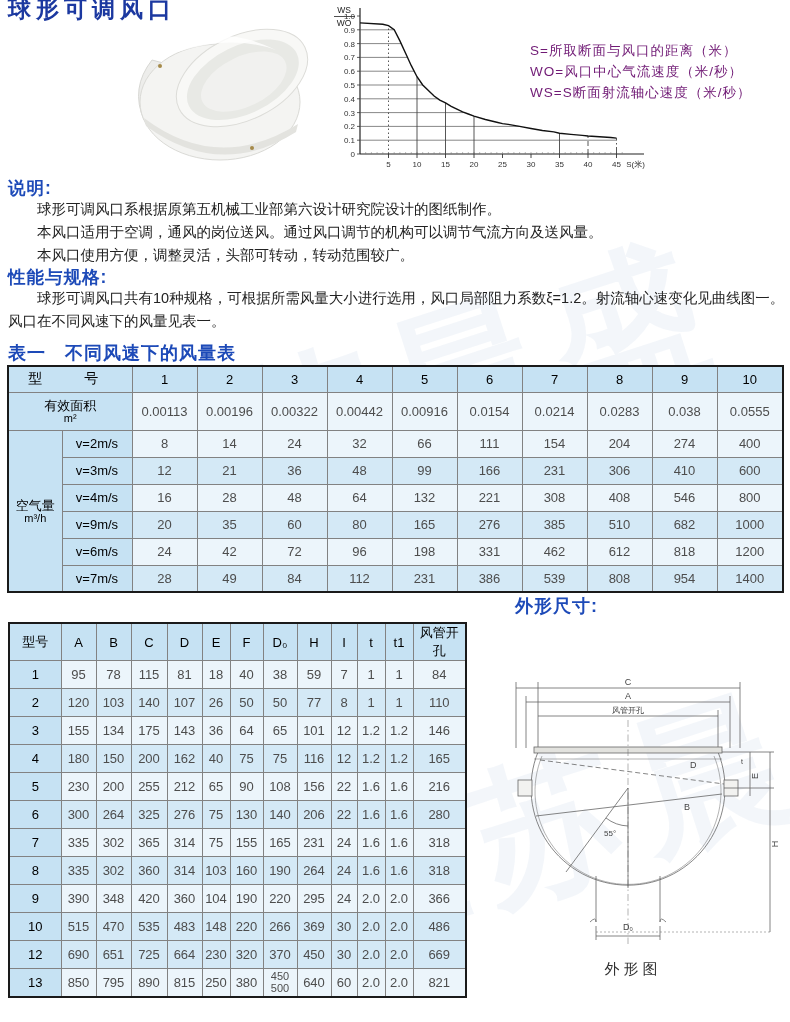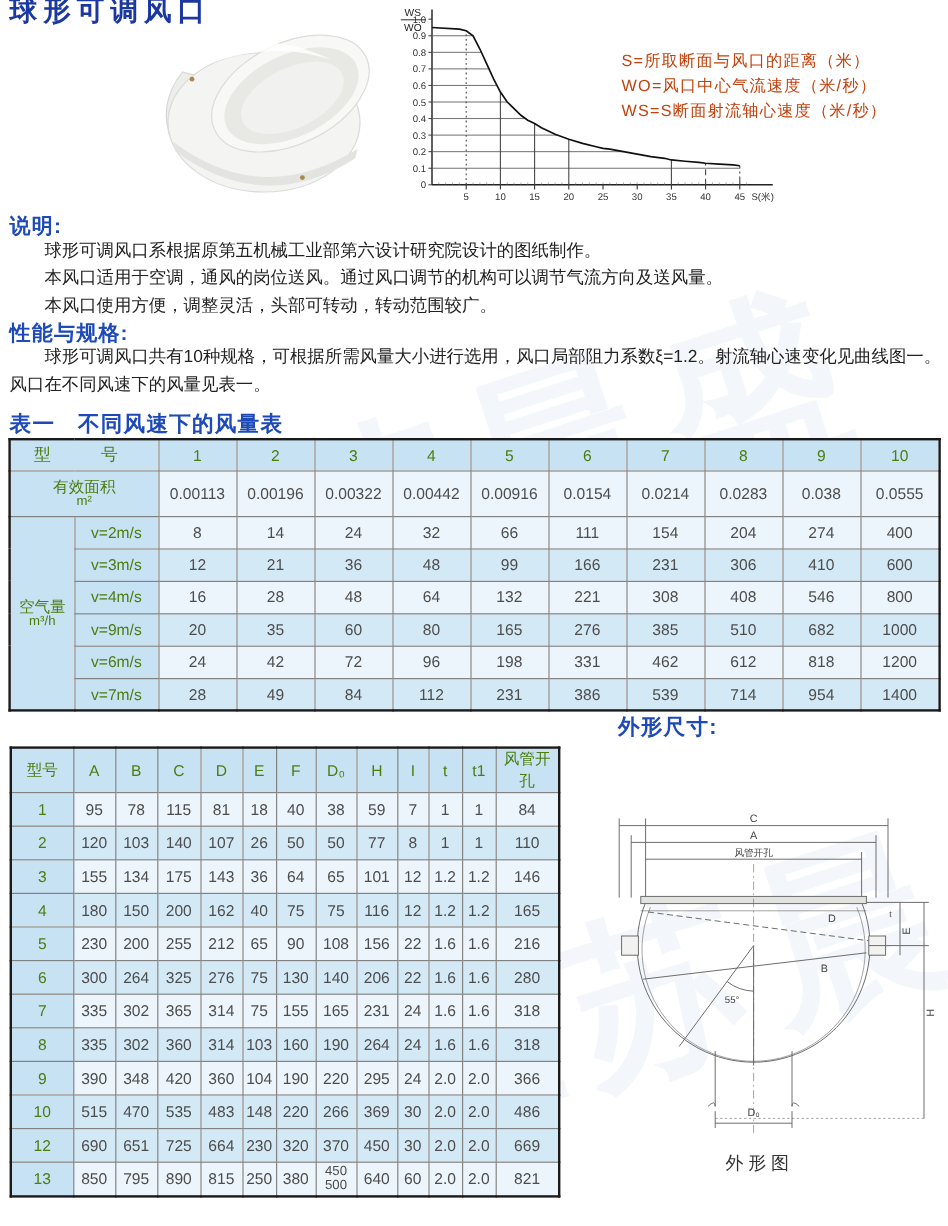--- a/index.html
+++ b/index.html
@@ -8,21 +8,21 @@
 
   .watermark { position:absolute; font-size:150px; font-weight:bold; color:rgba(135,170,205,0.10);
                transform:rotate(-18deg); white-space:nowrap; pointer-events:none; letter-spacing:18px; }
   .wm1 { left:60px; top:300px; } .wm2 { left:300px; top:700px; }
 
   .page-title { position:absolute; left:8px; top:-6px; font-size:23px; font-weight:bold;
                 color:#1b38a0; letter-spacing:5px; }
 
   .photo { position:absolute; left:100px; top:8px; width:240px; height:160px; }
   .chart { position:absolute; left:330px; top:2px; width:338px; height:172px; }
-  .legend { position:absolute; left:518px; top:40px; font-size:13.5px; color:#c2410c;
+  .legend { position:absolute; left:530px; top:40px; font-size:13.5px; color:#701a75;
             line-height:21px; letter-spacing:1px; }
 
   .h2 { position:absolute; font-size:17.5px; font-weight:bold; color:#1d4ab8; letter-spacing:1px; }
   .h-desc { left:8px; top:176px; }
   .h-perf { left:8px; top:265px; }
   .h-t1   { left:8px; top:341px; font-size:18px; }
   .h-t2   { left:8px; top:594px; font-size:18px; }
   .h-out  { left:515px; top:594px; font-size:18px; }
 
   .paras { position:absolute; left:8px; width:778px; font-size:14.5px; color:#222; line-height:23px; }
@@ -33,21 +33,21 @@
   table { border-collapse:collapse; table-layout:fixed; position:absolute; background:#fff; }
   #table1 { left:7px; top:365px; width:776px; border:2px solid #1a1a1a; }
   #table2 { left:8px; top:622px; width:457px; border:2px solid #1a1a1a; }
   th, td { border:1px solid #828282; text-align:center; vertical-align:middle;
            font-weight:normal; font-size:13px; color:#4d4d4d; overflow:hidden; }
   #table1 thead tr:nth-child(1) { height:26px; }
   #table1 thead tr:nth-child(2) { height:38px; }
   #table1 tbody tr { height:27px; }
   #table2 thead tr { height:30px; }
   #table2 tbody tr { height:28px; }
-  .lbl { background:#c6e2f3; color:#4d7c0f; }
+  .lbl { background:#c6e2f3; color:#000000; }
   .model-head { letter-spacing:14px; font-size:14px; }
   .rA { background:#ecf5fb; }
   .rB { background:#d4e9f6; }
   .unit { font-size:11px; display:block; line-height:11px; padding-bottom:2px; }
   .lbl .big { display:block; line-height:15px; padding-top:2px; }
   .two-line { white-space:pre-line; font-size:11px; line-height:12px; }
 
   .drawing { position:absolute; left:478px; top:664px; width:310px; height:310px; }
   .draw-caption { position:absolute; left:478px; top:960px; width:310px; text-align:center;
                   font-size:15px; color:#333; letter-spacing:4px; }
@@ -330,21 +330,21 @@
         </tr>
         <tr>
           <th class="lbl">v=7m/s</th>
           <td class="rB">28</td>
           <td class="rB">49</td>
           <td class="rB">84</td>
           <td class="rB">112</td>
           <td class="rB">231</td>
           <td class="rB">386</td>
           <td class="rB">539</td>
-          <td class="rB">714</td>
+          <td class="rB">808</td>
           <td class="rB">954</td>
           <td class="rB">1400</td>
         </tr>
       </tbody>
     </table>
 
   <table id="table2">
       <colgroup>
         <col style="width: 52px;">
         <col style="width: 35px;">

